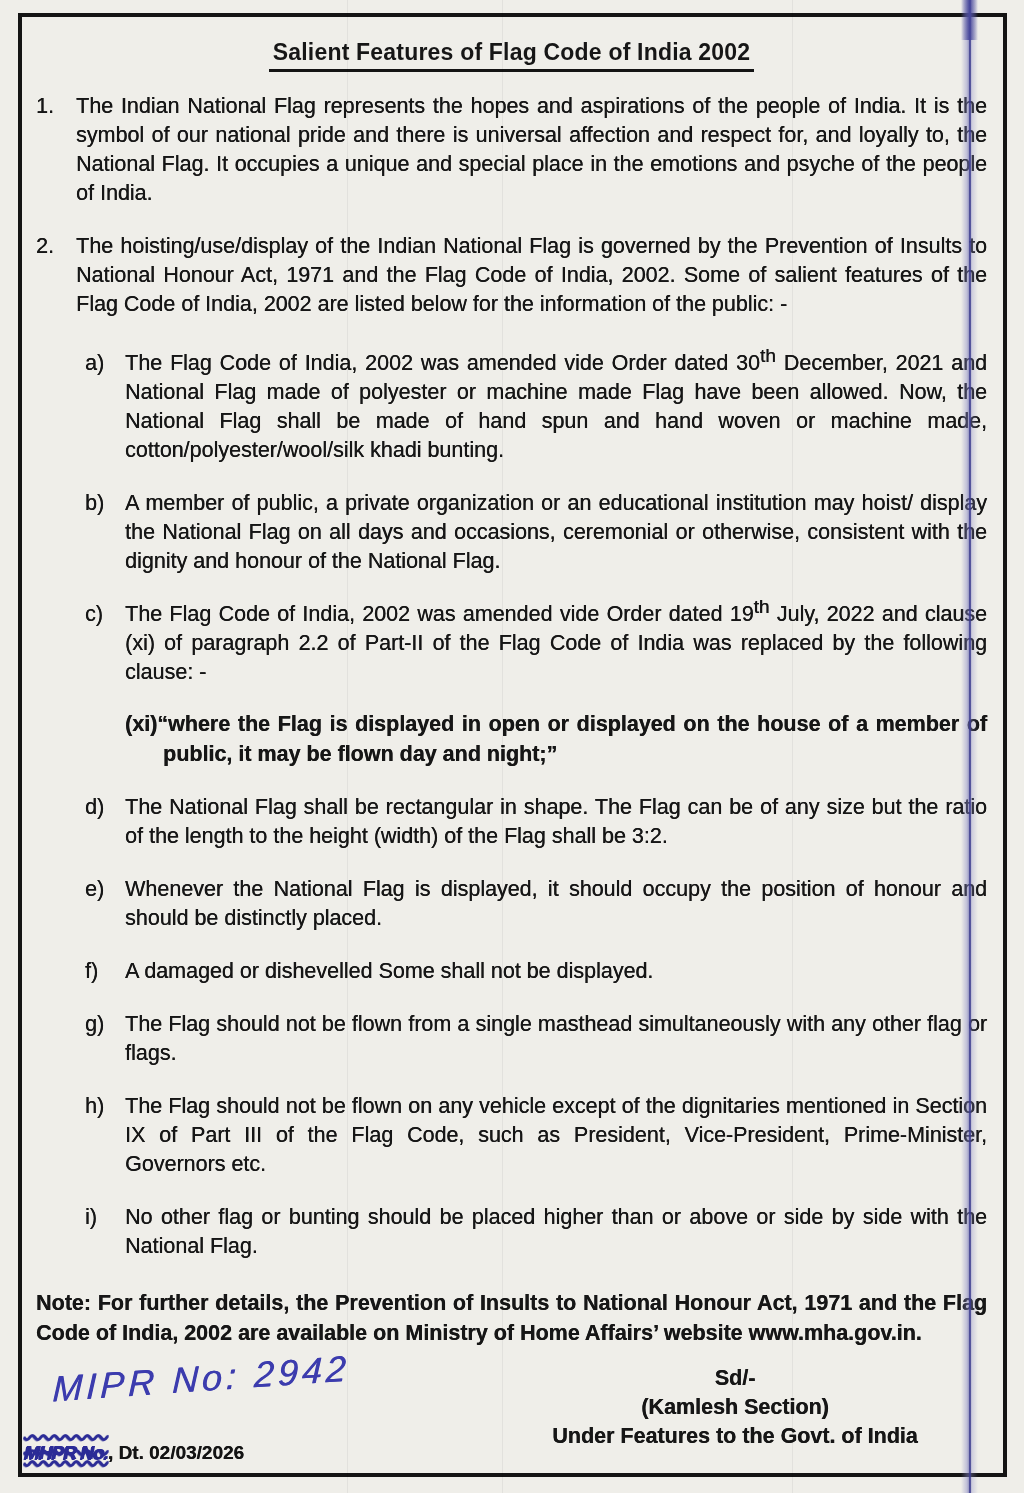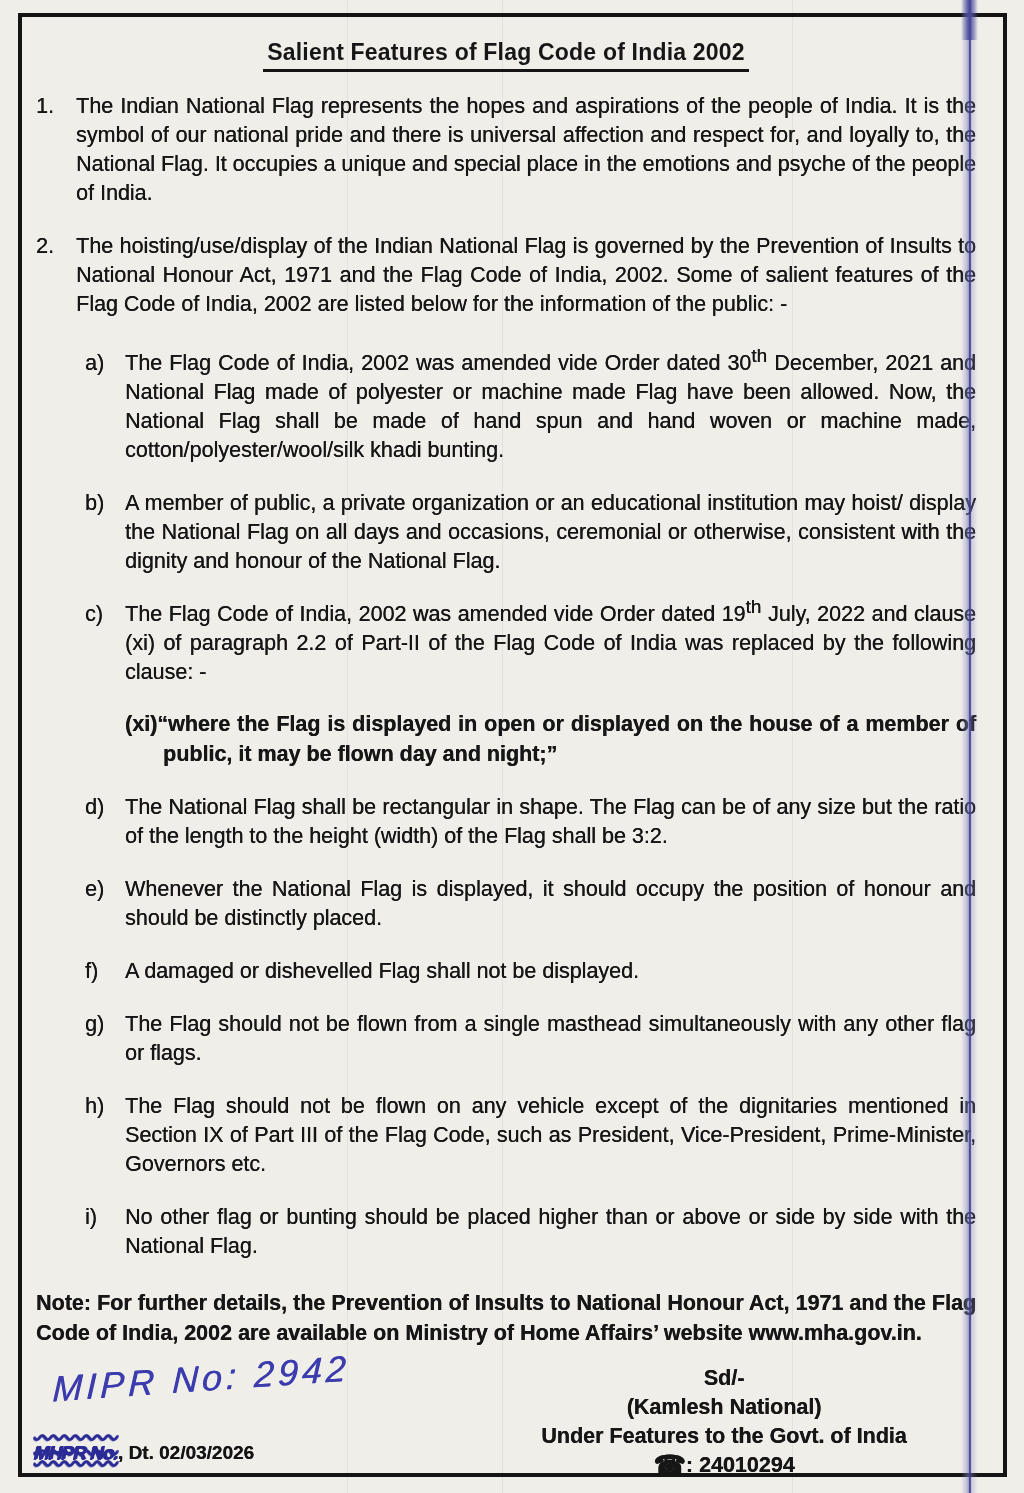--- a/index.html
+++ b/index.html
@@ -16,21 +16,21 @@
   .seam.s1{left:347px;} .seam.s2{left:502px;} .seam.s3{left:792px;}
   .fold-line{
     position:absolute;top:0;left:961px;width:17px;height:100%;z-index:6;pointer-events:none;
     background:linear-gradient(to right, rgba(130,130,195,0) 0%, rgba(133,133,194,.45) 35%, rgba(96,96,170,.7) 50%, rgba(133,133,194,.3) 65%, rgba(130,130,195,0) 100%);
   }
   .fold-line::before{content:"";position:absolute;left:8px;top:0;width:2px;height:100%;background:rgba(58,58,140,.75);}
   .fold-line::after{content:"";position:absolute;left:0;top:0;width:100%;height:40px;background:linear-gradient(to right, rgba(80,80,160,0), rgba(72,72,155,.95), rgba(80,80,160,0));}
   .border-box{
     position:absolute;left:18px;top:13px;width:989px;height:1464px;
     border:4px solid #141414;box-sizing:border-box;
-    padding:14px 27px 0 14px;
+    padding:14px 16px 0 14px;
   }
   .title-wrap{text-align:center;margin:8px 0 20px 0;}
   .doc-title{
     display:inline-block;font-size:23px;font-weight:700;
     border-bottom:3px solid #141414;padding:0 4px 3px 4px;
     letter-spacing:0.2px;
   }
   .body-text{font-size:21.5px;line-height:29px;text-shadow:0.3px 0 0 currentColor;}
   .point{display:flex;margin-bottom:24px;}
   .point .num{flex:0 0 40px;}
@@ -58,21 +58,21 @@
   }
   .phone-line .tel-icon{font-size:26px;vertical-align:-2px;}
   .handwritten{
     position:absolute;left:52px;top:1358px;z-index:4;
     font-size:36px;font-style:italic;font-weight:400;
     color:#3c3cae;letter-spacing:4px;
     transform:rotate(-4deg) skewX(-6deg);
     text-shadow:0.5px 0 0 currentColor;
   }
   .stamp-row{
-    position:absolute;left:34px;top:1441px;z-index:4;
+    position:absolute;left:24px;top:1441px;z-index:4;
     font-size:19px;font-weight:700;line-height:24px;
   }
   .stamp-scribble{
     color:#2b2b96;font-style:italic;letter-spacing:-1px;
     text-decoration-line:underline overline line-through;
     text-decoration-style:wavy;
     text-decoration-color:#2b2b96;
     text-decoration-thickness:2px;
     text-shadow:0.8px 0 0 currentColor, -0.8px 0.5px 0 currentColor;
   }
@@ -128,21 +128,21 @@
           <p>The National Flag shall be rectangular in shape. The Flag can be of any size but the ratio of the length to the height (width) of the Flag shall be 3:2.</p>
         </div>
 
         <div class="sub-point">
           <span class="letter">e)</span>
           <p>Whenever the National Flag is displayed, it should occupy the position of honour and should be distinctly placed.</p>
         </div>
 
         <div class="sub-point">
           <span class="letter">f)</span>
-          <p>A damaged or dishevelled Flag shall not be displayed.</p>
+          <p>A damaged or dishevelled Some shall not be displayed.</p>
         </div>
 
         <div class="sub-point">
           <span class="letter">g)</span>
           <p>The Flag should not be flown from a single masthead simultaneously with any other flag or flags.</p>
         </div>
 
         <div class="sub-point">
           <span class="letter">h)</span>
           <p>The Flag should not be flown on any vehicle except of the dignitaries mentioned in Section IX of Part III of the Flag Code, such as President, Vice-President, Prime-Minister, Governors etc.</p>
@@ -151,23 +151,22 @@
         <div class="sub-point">
           <span class="letter">i)</span>
           <p>No other flag or bunting should be placed higher than or above or side by side with the National Flag.</p>
         </div>
       </div>
 
       <p class="note">Note: For further details, the Prevention of Insults to National Honour Act, 1971 and the Flag Code of India, 2002 are available on Ministry of Home Affairs’ website www.mha.gov.in.</p>
 
       <div class="signature-block">
         <div>Sd/-</div>
-        <div>(Kamlesh National)</div>
+        <div>(Kamlesh Section)</div>
         <div>Under Features to the Govt. of India</div>
-        <div class="phone-line"><span class="tel-icon">☎</span><span>: 24010294</span></div>
       </div>
 
     </div>
   </div>
 
   <div class="handwritten">MIPR No: 2942</div>
 
   <div class="stamp-row"><span class="stamp-scribble">MHPR No.</span><span class="stamp-date">, Dt. 02/03/2026</span></div>
 
   <div class="fold-line"></div>

